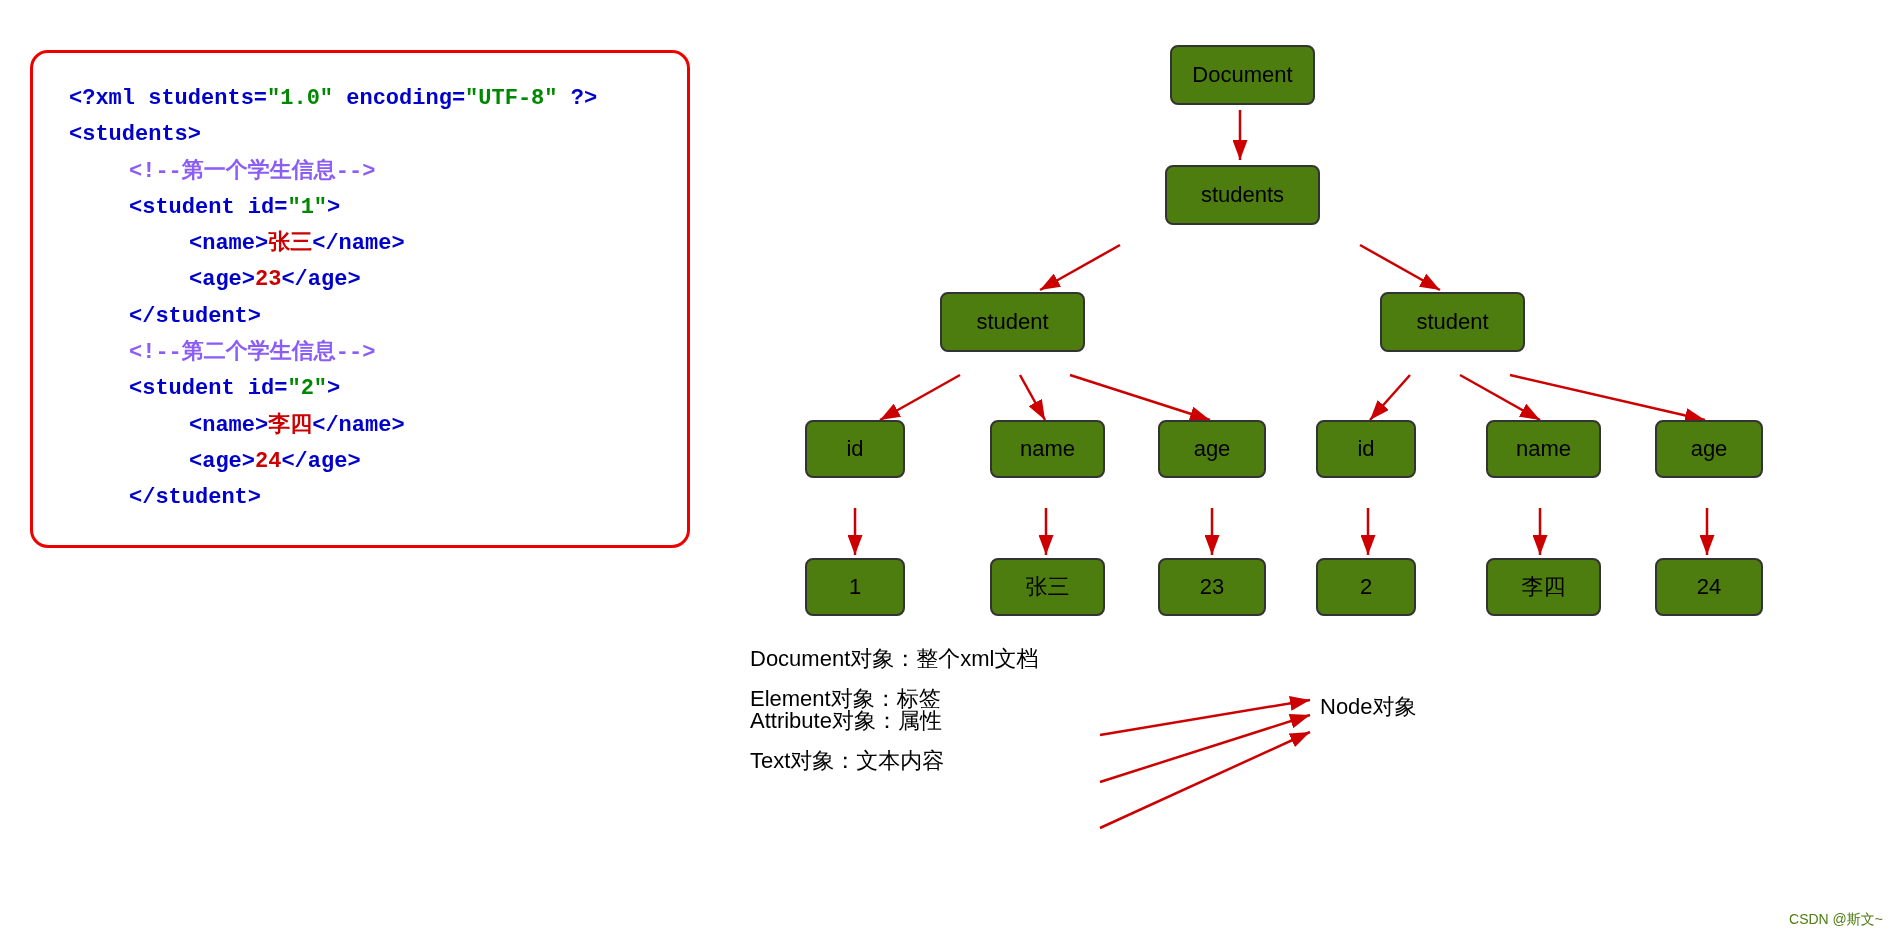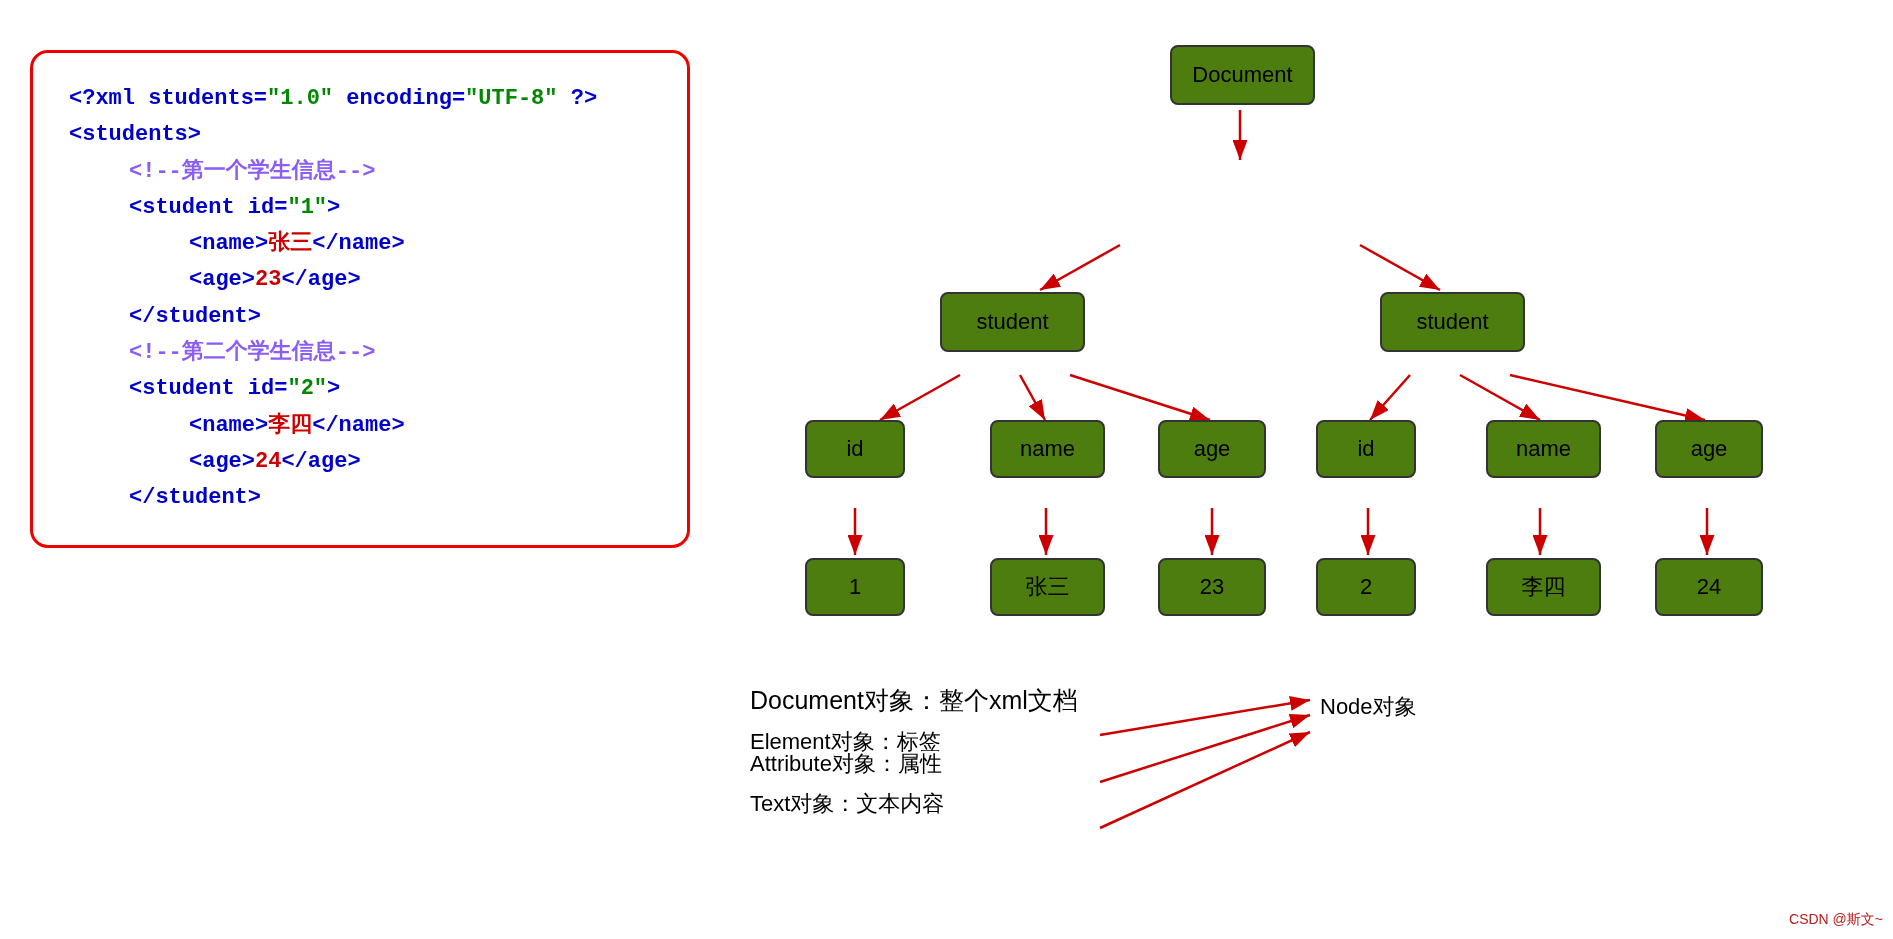--- a/index.html
+++ b/index.html
@@ -75,21 +75,21 @@
       stroke-width: 2.5;
       fill: none;
       marker-end: url(#arrowhead);
     }
 
     .watermark {
       position: absolute;
       bottom: 10px;
       right: 10px;
       font-size: 14px;
-      color: #b91c1c;
+      color: #4d7c0f;
     }
   </style>
 </head>
 <body>
 
 <div class="xml-panel">
   <div class="xml-code">
 
     <div>
       <span class="c-blue">&lt;?xml </span><span class="c-blue">students=</span><span class="c-green">"1.0"</span><span class="c-blue"> encoding=</span><span class="c-green">"UTF-8"</span><span class="c-blue"> ?&gt;</span>
@@ -183,20 +183,23 @@
 
     <line x1="350" y1="715" x2="560" y2="680" class="arrow-line"></line>
     <line x1="350" y1="762" x2="560" y2="695" class="arrow-line"></line>
     <line x1="350" y1="808" x2="560" y2="712" class="arrow-line"></line>
   </svg>
 
   <div class="tree-node" style="left:420px; top:25px; width:145px; height:60px;">
     <span>Document</span>
   </div>
 
+  <div class="tree-node" style="left:415px; top:145px; width:155px; height:60px;">
+    <span>students</span>
+  </div>
 
   <div class="tree-node" style="left:190px; top:272px; width:145px; height:60px;">
     <span>student</span>
   </div>
 
   <div class="tree-node" style="left:630px; top:272px; width:145px; height:60px;">
     <span>student</span>
   </div>
 
   <div class="tree-node" style="left:55px; top:400px; width:100px; height:58px;">
@@ -241,21 +244,21 @@
 
   <div class="tree-node" style="left:736px; top:538px; width:115px; height:58px;">
     <span>李四</span>
   </div>
 
   <div class="tree-node" style="left:905px; top:538px; width:108px; height:58px;">
     <span>24</span>
   </div>
 
   <div style="position:absolute; left:0; top:628px;">
-    <div style="font-size:25px; line-height:1; margin-bottom:18px;margin-top:40px;">
+    <div style="font-size:22px; line-height:1; margin-bottom:18px;">
       <span>Document对象：整个xml文档</span>
     </div>
     <div style="font-size:22px; line-height:1; ">
       <span>Element对象：标签</span>
     </div>
     <div style="font-size:22px; line-height:1; margin-bottom:18px;">
       <span>Attribute对象：属性</span>
     </div>
     <div style="font-size:22px; line-height:1; margin-bottom:18px;">
       <span>Text对象：文本内容</span>

